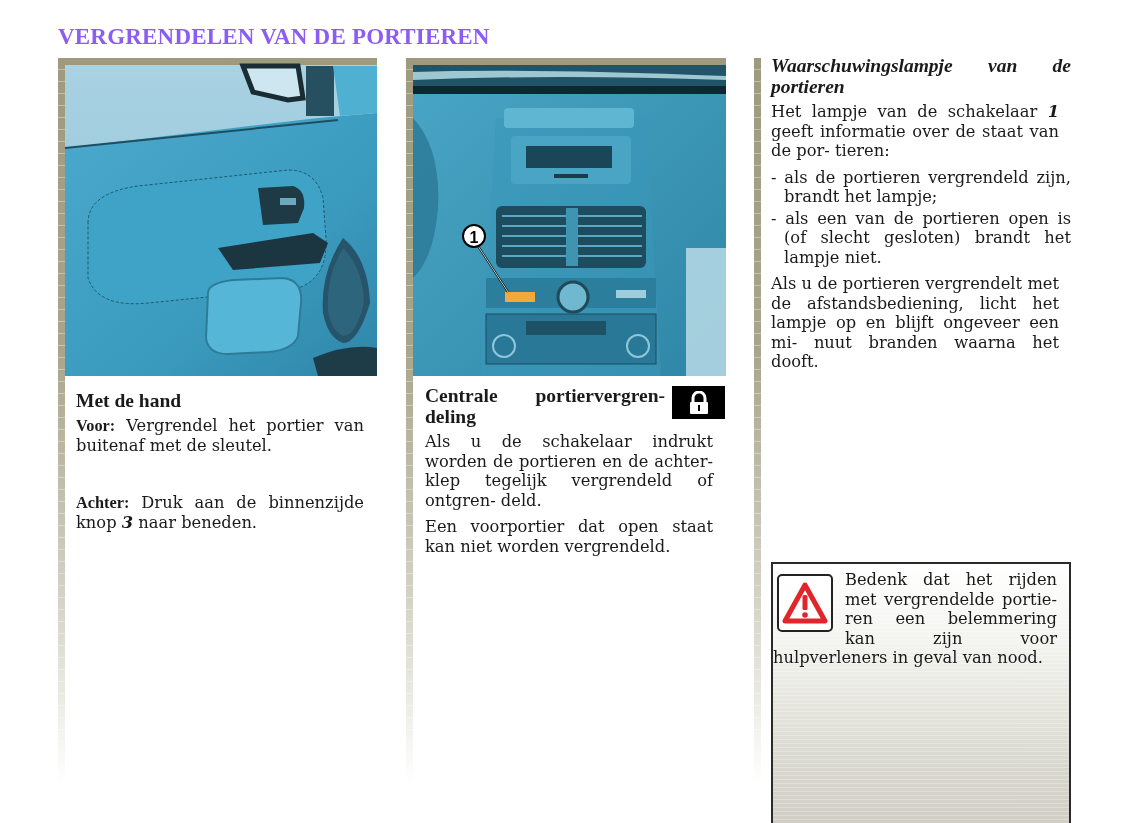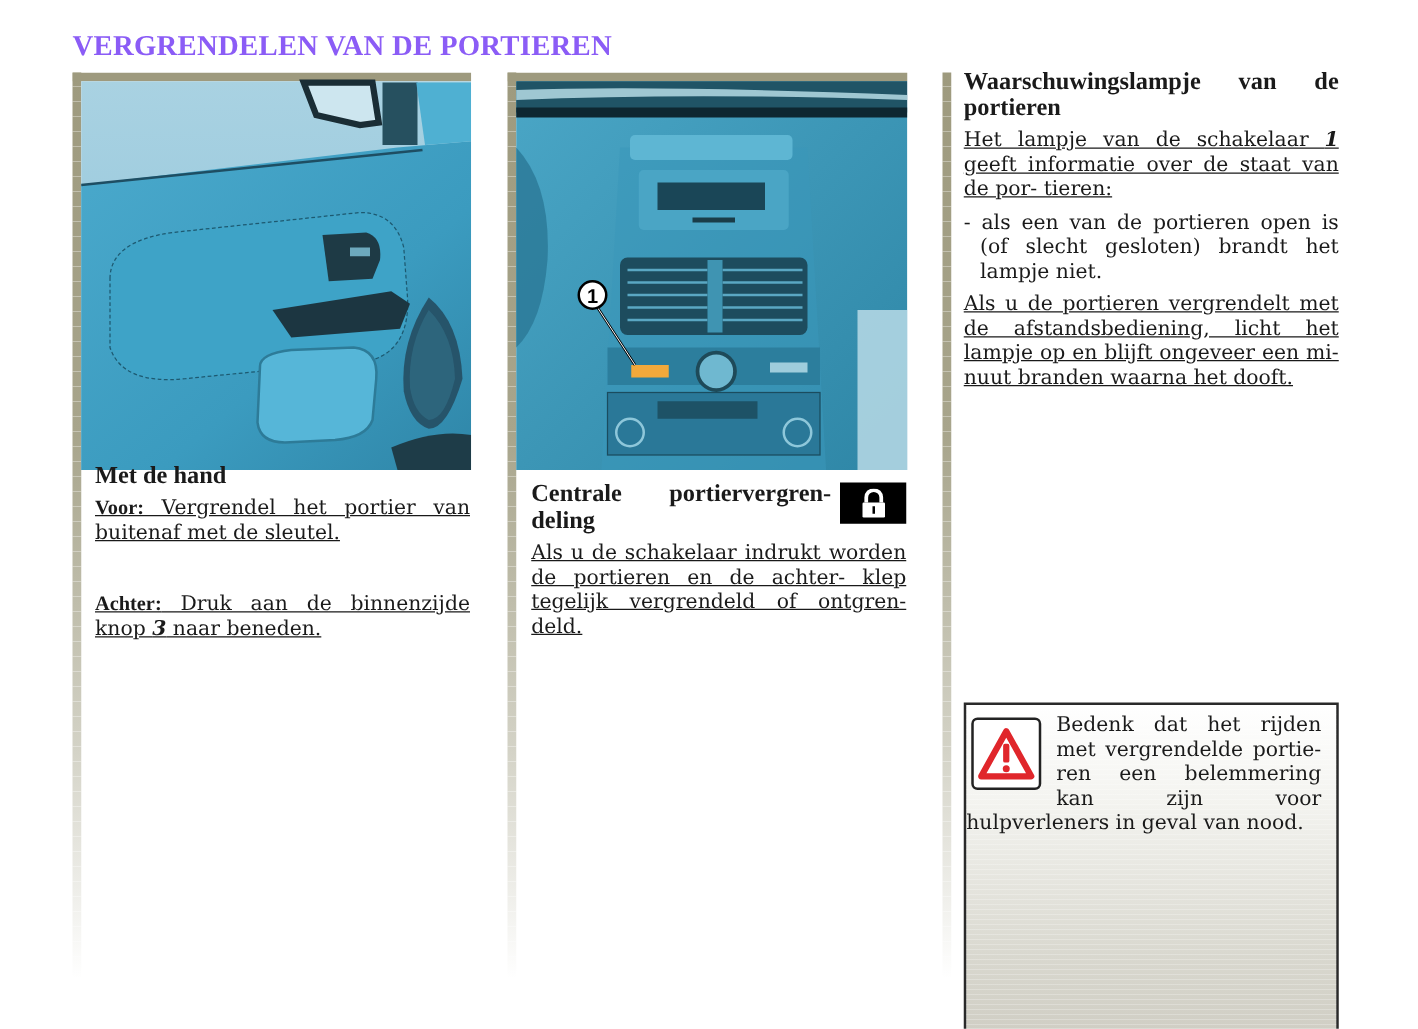--- a/index.html
+++ b/index.html
@@ -7,21 +7,21 @@
          font-family: "DejaVu Serif", "Liberation Serif", serif; color: #1a1a1a; }
   .page-title { position: absolute; left: 58px; top: 24px; font-family: "Liberation Serif", serif;
                 font-weight: bold; font-size: 23px; letter-spacing: 0.2px; color: #8b5cf6; }
   .stripe { position: absolute; width: 7px; top: 58px; height: 725px;
             background: linear-gradient(to bottom, #9e9a7e 0%, #a8a58c 40%, #d4d3c7 75%, #ffffff 100%); }
   .stripe::after { content: ""; position: absolute; inset: 0;
             background: repeating-linear-gradient(to bottom, transparent 0 11px, rgba(255,255,255,0.35) 11px 12px); }
   .photo { position: absolute; overflow: hidden; }
   .photo-topbar { position: absolute; left: 0; right: 0; top: 0; height: 7px; background: #9e9a7e; }
   .col-text { position: absolute; font-size: 16.3px; line-height: 19.5px; text-align: justify; }
-  .col-text p { margin: 0 0 7px 0; text-decoration: underline; }
+  .col-text p { margin: 0 12px 7px 0; }
   .h2 { font-family: "Liberation Serif", serif; font-weight: bold; font-size: 19.5px; line-height: 21px; margin: 0 0 5px 0; }
   .lbl { font-family: "Liberation Serif", serif; font-weight: bold; }
   .num { font-weight: bold; font-style: italic; }
   ul.dash { list-style: none; margin: 0 0 7px 0; padding: 0; }
   ul.dash li { padding-left: 13px; text-indent: -13px; margin-bottom: 2px; }
   .lock-badge { position: absolute; left: 672px; top: 386px; width: 53px; height: 33px; background: #000;
                 display: flex; align-items: center; justify-content: center; }
   .warn-box { position: absolute; left: 771px; top: 562px; width: 300px; height: 271px; border: 2px solid #2a2a2a;
               background: linear-gradient(to bottom, #ffffff 0%, #f3f3ef 30%, #d9d8cf 75%, #cfcdc3 100%); box-sizing: border-box; }
   .warn-box::after { content: ""; position: absolute; inset: 0;
@@ -129,43 +129,45 @@
 
     <rect x="280" y="190" width="40" height="128" fill="#b9dbe6" opacity="0.85"></rect>
 
     <line x1="72" y1="188" x2="102" y2="234" stroke="#000" stroke-width="2"></line>
     <line x1="72" y1="188" x2="102" y2="234" stroke="#fff" stroke-width="0.8"></line>
     <circle cx="68" cy="178" r="11" fill="#fff" stroke="#000" stroke-width="2"></circle>
     <text x="68" y="184.5" text-anchor="middle" font-family="Liberation Sans, sans-serif" font-weight="bold" font-size="16" fill="#000">1</text>
   </svg>
 </div>
 
-<div class="col-text" style="left:76px; top:370px; width:300px;">
+<div class="col-text" style="left:76px; top:390px; width:300px;">
   <div class="h2">Met de hand</div>
   <p><span class="lbl">Voor:</span><span> Vergrendel het portier van buitenaf met de sleutel.</span></p>
   <p style="margin-top:38px;"><span class="lbl">Achter:</span><span> Druk aan de binnenzijde knop </span><span class="num">3</span><span> naar beneden.</span></p>
 </div>
 
 <div class="col-text" style="left:425px; top:385px; width:300px;">
   <div class="h2" style="width:240px; text-align:justify;">Centrale portiervergren- deling</div>
   <p>Als u de schakelaar indrukt worden de portieren en de achter- klep tegelijk vergrendeld of ontgren- deld.</p>
+  <p>Een voorportier dat open staat kan niet worden vergrendeld.</p>
 </div>
 
 <div class="lock-badge">
   <svg width="22" height="24" viewBox="0 0 22 24">
     <path d="M5,11 V7 a6,6 0 0 1 12,0 V11" fill="none" stroke="#fff" stroke-width="3"></path>
     <rect x="2" y="11" width="18" height="12" rx="1" fill="#fff"></rect>
     <rect x="10" y="14" width="2" height="6" fill="#000"></rect>
   </svg>
 </div>
 
 <div class="col-text" style="left:771px; top:55px; width:300px;">
-  <div class="h2" style="text-align:justify;">Waarschuwingslampje van de portieren</div>
+  <div class="h2" style="text-align:justify;font-style:italic;">Waarschuwingslampje van de portieren</div>
   <p><span>Het lampje van de schakelaar </span><span class="num">1</span><span> geeft informatie over de staat van de por- tieren:</span></p>
   <ul class="dash">
+    <li>- als de portieren vergrendeld zijn, brandt het lampje;</li>
     <li>- als een van de portieren open is (of slecht gesloten) brandt het lampje niet.</li>
   </ul>
   <p>Als u de portieren vergrendelt met de afstandsbediening, licht het lampje op en blijft ongeveer een mi- nuut branden waarna het dooft.</p>
 </div>
 
 <div class="warn-box">
   <div class="warn-text">
     <div class="warn-icon">
       <svg width="46" height="42" viewBox="0 0 46 42">
         <path d="M23,3 L43,39 L3,39 Z" fill="#fff" stroke="#e0262b" stroke-width="5" stroke-linejoin="round"></path>

